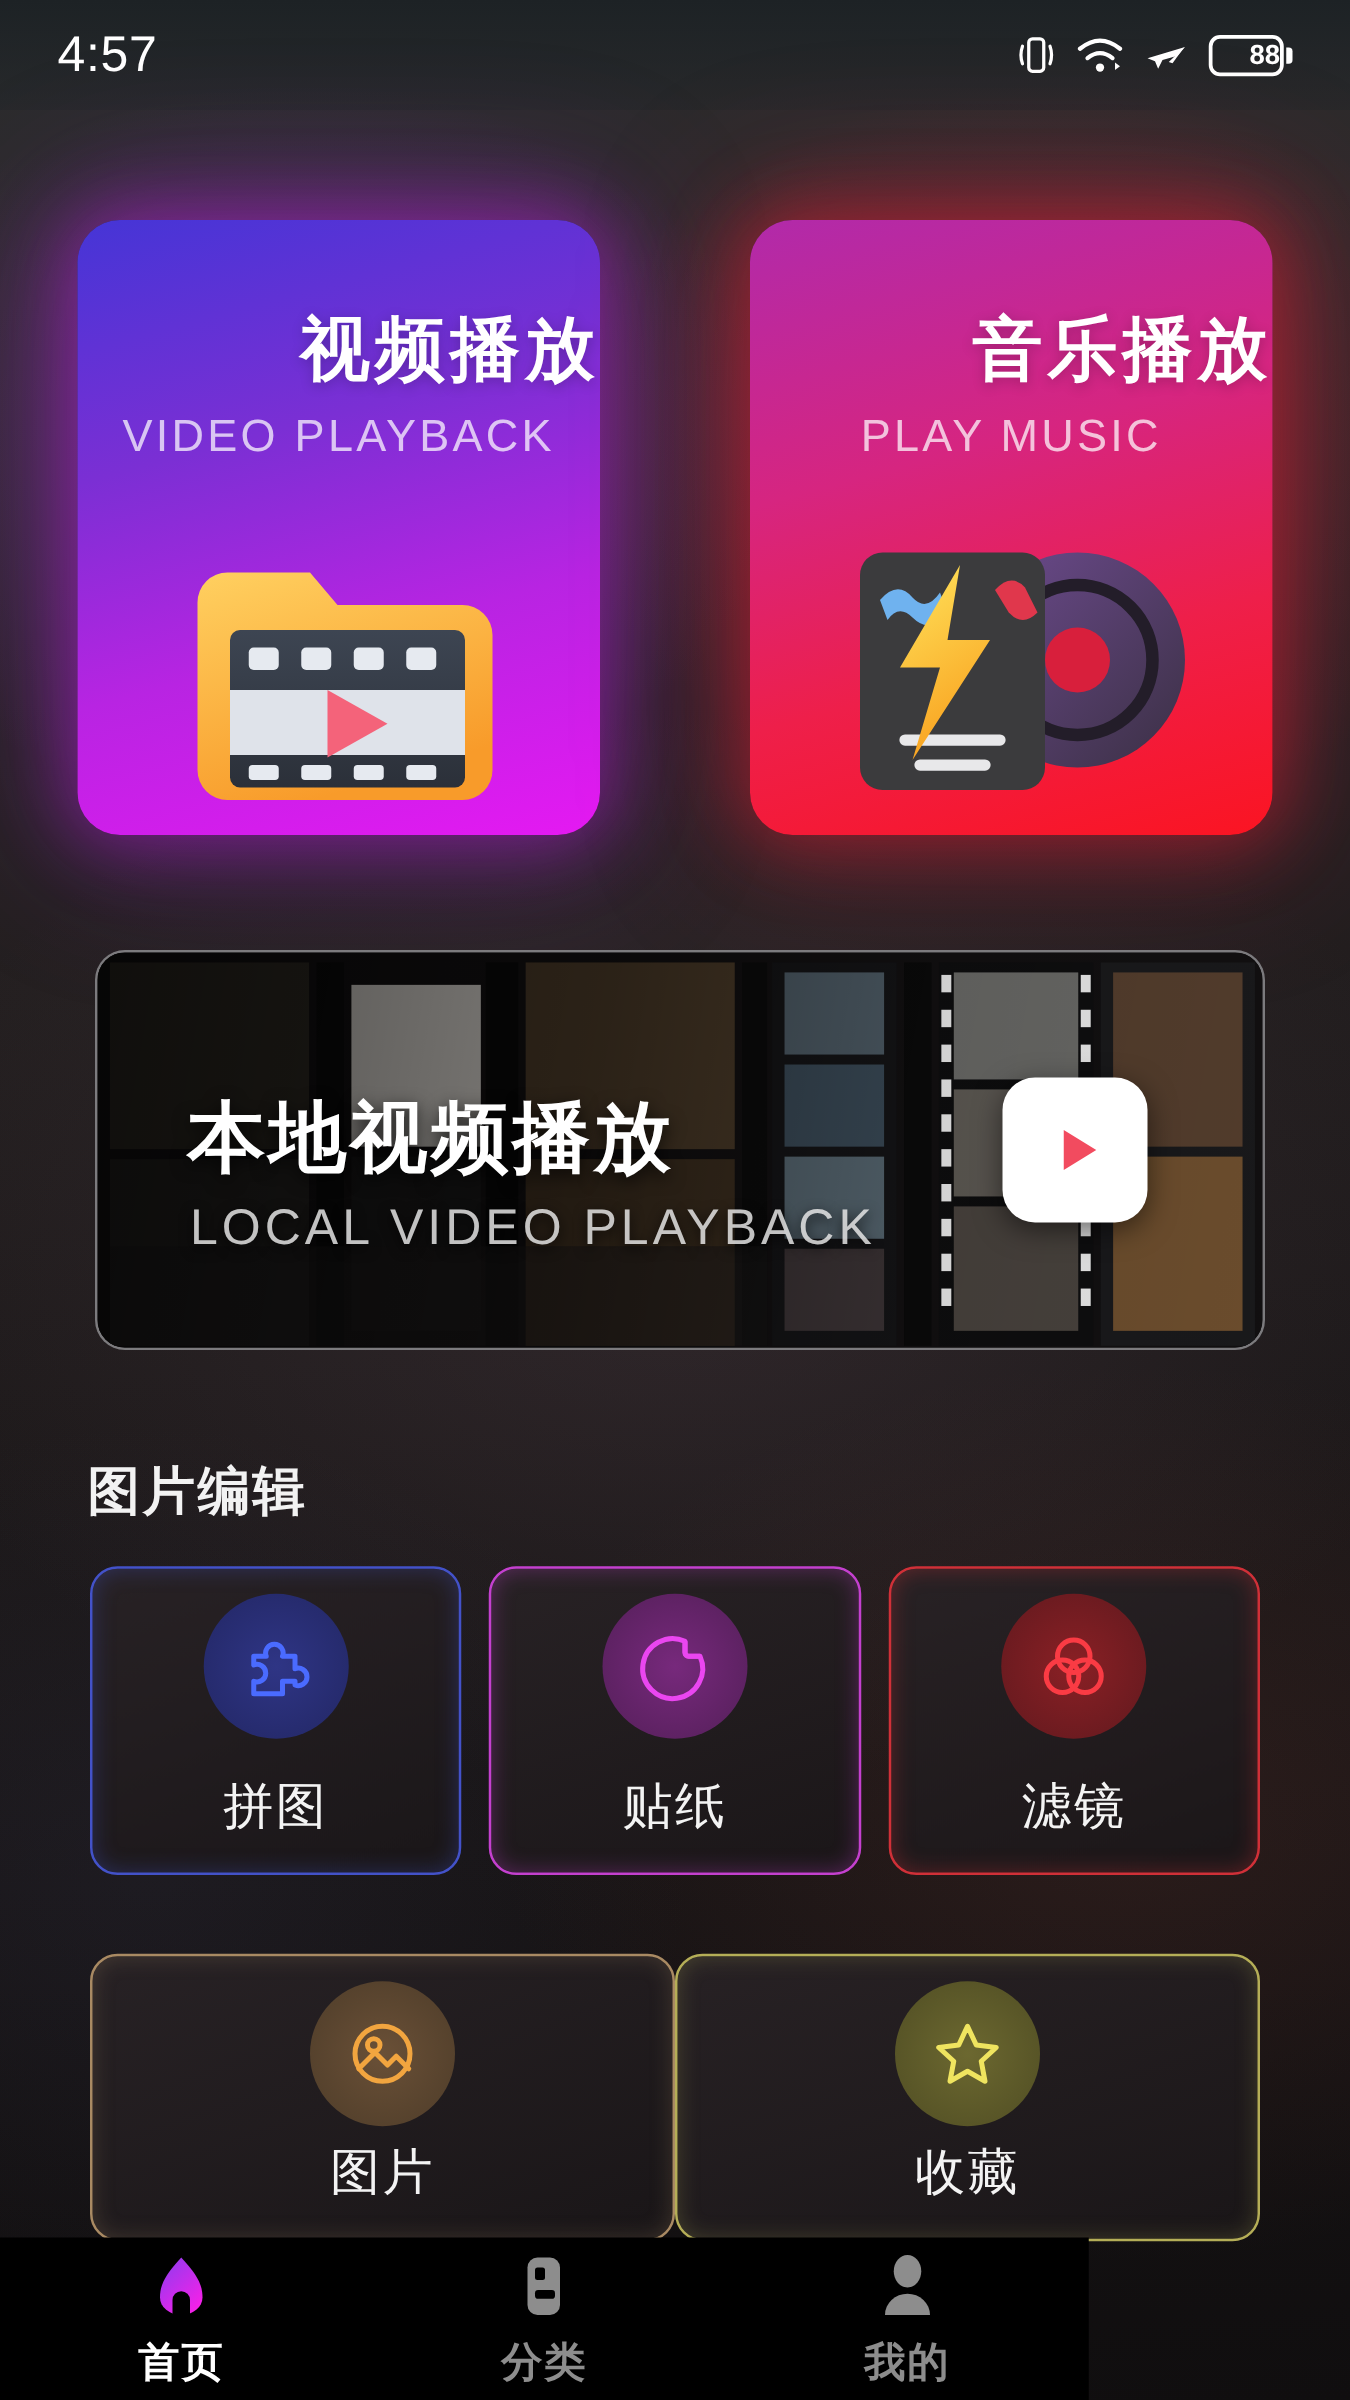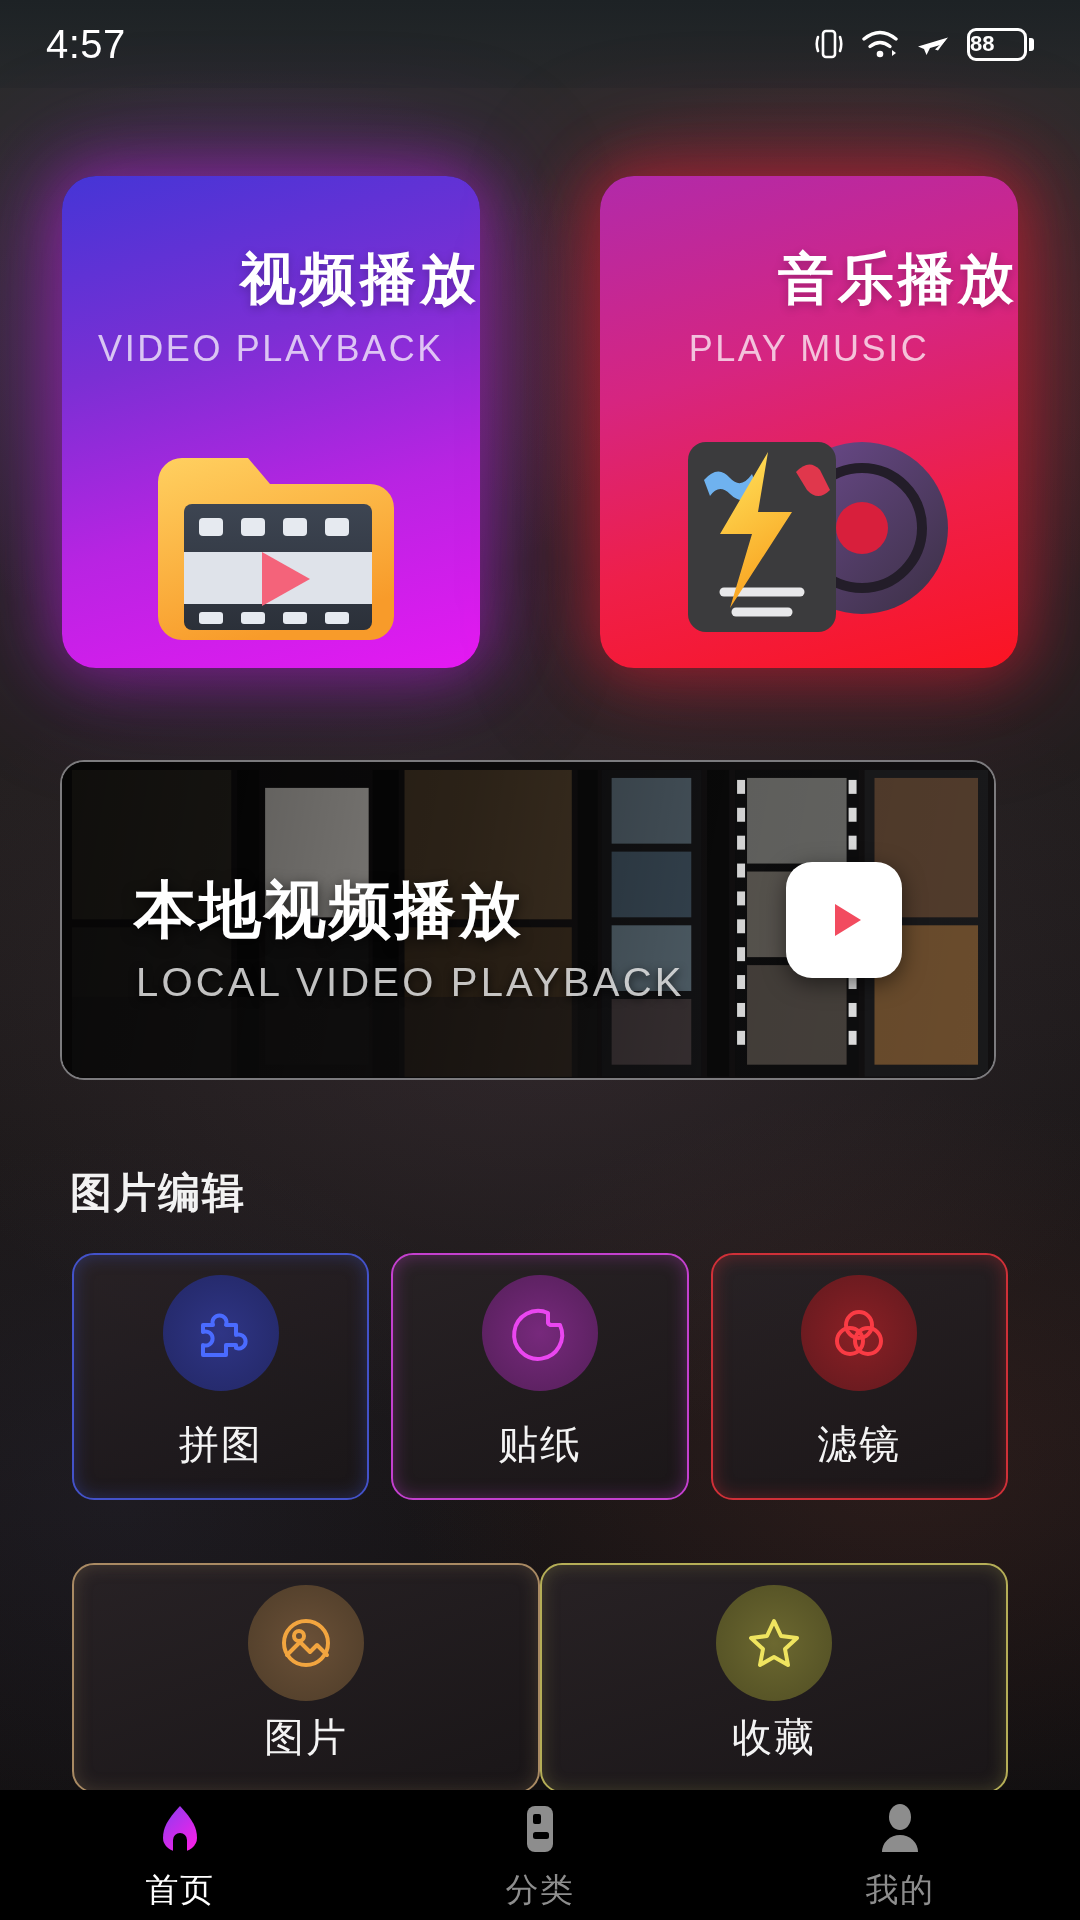--- a/index.html
+++ b/index.html
@@ -29,21 +29,21 @@
     display:flex; align-items:center; justify-content:space-between;
     padding:12px 46px;
     background:linear-gradient(180deg,#1d2225 0%, rgba(32,36,39,0.35) 100%);
   }
   #clock { font-size:40px; font-weight:500; letter-spacing:0.5px; color:#fff; }
   #status-icons { display:flex; align-items:center; gap:17px; }
   .sicon { display:block; }
   #battery-wrap { display:flex; align-items:center; }
   #battery-body {
     width:60px; height:33px; border:3px solid #fff; border-radius:9px;
-    display:flex; align-items:center; justify-content:flex-start;
+    display:flex; align-items:center; justify-content:flex-end;
   }
   #battery-text { font-size:22px; font-weight:700; color:#fff; line-height:1; }
   #battery-nub { width:5px; height:13px; background:#fff; border-radius:0 3px 3px 0; margin-left:2px; }
 
   
   #top-cards {
     position:absolute; top:176px; left:0; width:1080px;
     display:flex; justify-content:center; gap:120px;
   }
   .bigcard {
@@ -66,21 +66,21 @@
   }
   .bc-sub {
     position:absolute; top:152px; left:0; width:100%; text-align:center;
     font-size:36px; font-weight:400; letter-spacing:2.6px;
     color:rgba(255,255,255,0.72);
   }
   .bc-art { position:absolute; bottom:18px; left:0; width:100%; height:250px; }
 
   
   #banner {
-    position:absolute; top:760px; left:60px; width:936px; height:320px;
+    position:absolute; top:760px; left:76px; width:936px; height:320px;
     border-radius:24px; overflow:hidden;
     border:2px solid rgba(210,210,215,0.55);
     background:#141212;
   }
   #banner-film { position:absolute; inset:0; }
   #banner-shade {
     position:absolute; inset:0;
     background:linear-gradient(100deg, rgba(0,0,0,0.66) 0%, rgba(0,0,0,0.42) 42%, rgba(0,0,0,0.12) 70%, rgba(0,0,0,0.05) 100%);
   }
   #banner-title {
@@ -127,23 +127,23 @@
     display:flex; align-items:center; justify-content:center;
   }
   .tile-label {
     position:absolute; bottom:26px; left:0; width:100%; text-align:center;
     font-size:40px; font-weight:500; color:#f3f3f3; letter-spacing:2px;
     font-family:"DejaVu Sans","Liberation Sans",sans-serif;
   }
 
   
   #bottom-nav {
-    position:absolute; bottom:0; left:0; width:1080px; height:130px;
+    position:absolute; bottom:0; left:0; width:871px; height:130px;
     background:#000;
-    display:flex; align-items:center;
+    display:flex; align-items:center;font-weight:bold;
   }
   .nav-item {
     flex:1; display:flex; flex-direction:column; align-items:center; gap:8px;
   }
   .nav-label { font-size:33px; letter-spacing:1.5px;
     font-family:"DejaVu Sans","Liberation Sans",sans-serif; }
   .nav-active .nav-label { color:#ffffff; }
   .nav-inactive .nav-label { color:#8d8d8d; }
 </style>
 </head>

